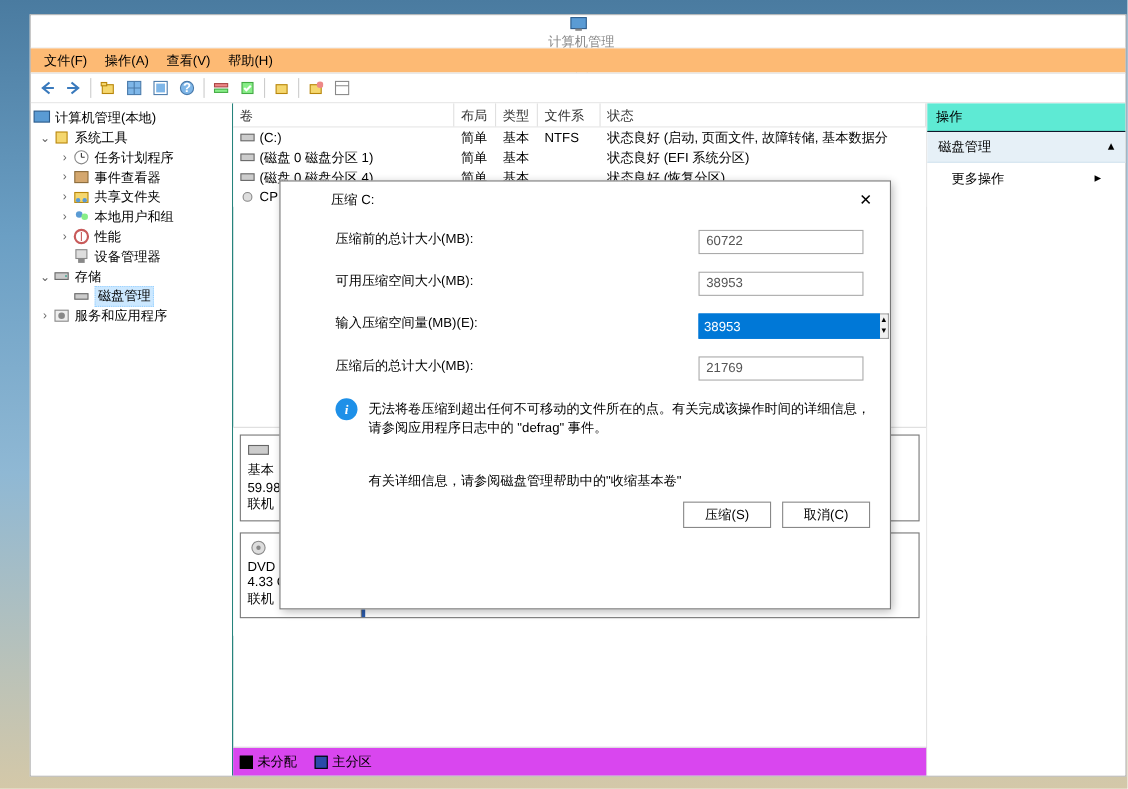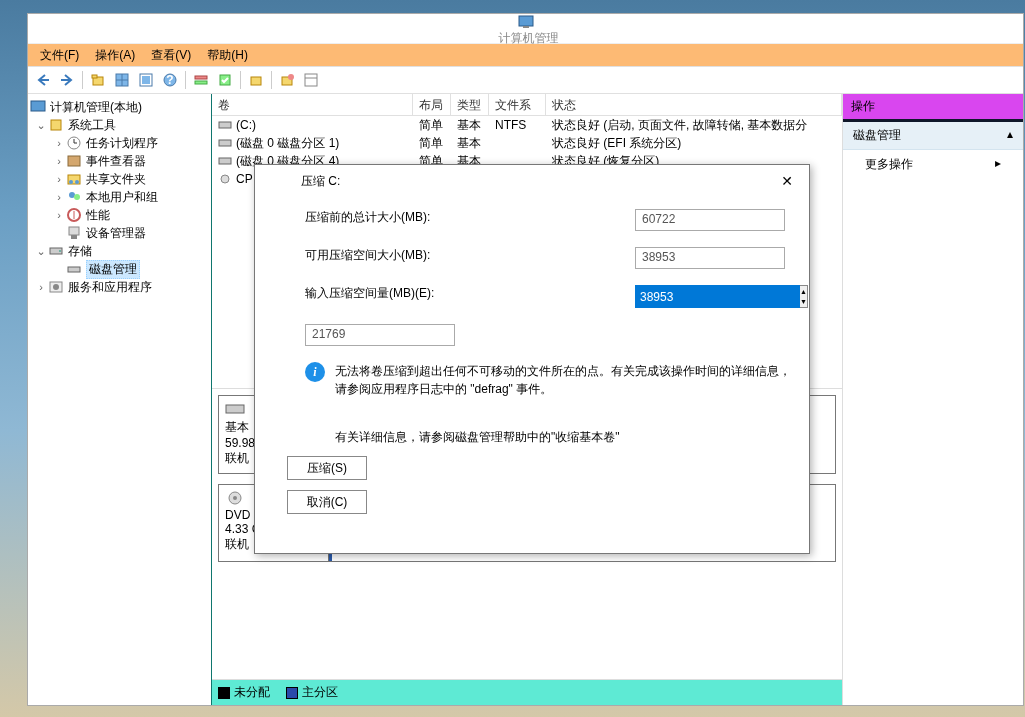--- a/index.html
+++ b/index.html
@@ -24,44 +24,44 @@
 .middle-panel { flex: 1; display: flex; flex-direction: column; border-right: 1px solid #ddd; }
 .vol-header { display: flex; background: #fff; border-bottom: 1px solid #e0e0e0; height: 22px; }
 .vol-header > div { border-right: 1px solid #e0e0e0; padding: 3px 6px; color: #333; }
 .vol-list { background: #fff; }
 .vol-row { display: flex; height: 18px; align-items: center; }
 .vol-row > div { padding: 1px 6px; white-space: nowrap; overflow: hidden; }
 .vol-row .dic { width: 14px; height: 12px; margin-right: 4px; display: inline-block; }
 .disk-section { background: #fff; padding: 6px; border-top: 1px solid #ddd; margin-top: 200px; }
 .disk-block { display: flex; margin-bottom: 10px; border: 1px solid #777; background: #fff; }
 .disk-label { width: 110px; padding: 6px; border-right: 1px solid #777; font-size: 12px; }
-.legend { display: flex; gap: 16px; padding: 4px 6px; background: #5eead4; border-top: 1px solid #ddd; }
+.legend { display: flex; gap: 16px; padding: 4px 6px; background: #d946ef; border-top: 1px solid #ddd; }
 .legend-item { display: flex; align-items: center; gap: 4px; }
 .legend-sw { width: 12px; height: 12px; border: 1px solid #000; }
 .action-panel { width: 180px; background: #fff; }
-.action-header { background: #d946ef; border-bottom: 3px solid #0f172a; padding: 4px 8px; }
+.action-header { background: #5eead4; border-bottom: 1px solid #0f172a; padding: 4px 8px; }
 .action-blue { background: #e6f0f7; padding: 5px 10px; display: flex; justify-content: space-between; border-bottom: 1px solid #d4e4ef; }
 .action-item { padding: 6px 22px; display: flex; justify-content: space-between; align-items: flex-start; }
 .dialog { position: absolute; left: 254px; top: 164px; width: 556px; height: 390px; background: #fff; border: 1px solid #777; box-shadow: 2px 2px 8px rgba(0,0,0,0.3); padding-left: 32px; }
 .dlg-title { height: 32px; display: flex; align-items: center; padding: 0 8px 0 14px; }
 .dlg-title span { flex: 1; }
 .dlg-close { width: 28px; height: 24px; display: flex; align-items: center; justify-content: center; font-size: 14px; }
 .dlg-body { padding: 12px 18px 10px 18px; }
 .dlg-row { display: flex; align-items: flex-start; margin-bottom: 16px; }
 .dlg-row label { width: 330px; }
 .dlg-field { width: 150px; height: 22px; border: 1px solid #888; padding: 2px 6px; background: #fff; }
 .dlg-field.ro { border: 1px solid #aaa; color: #555; }
 .spinbox { display: flex; width: 150px; }
 .spinbox input { flex: 1; height: 23px; border: 1px solid #0078d7; background: #0078d7; color: #fff; padding: 2px 4px; outline: none; }
 .spinbox .sp-btns { width: 16px; border: 1px solid #888; border-left: none; display: flex; flex-direction: column; }
 .spinbox .sp-btns div { flex: 1; display: flex; align-items: center; justify-content: center; font-size: 7px; background: #f0f0f0; }
 .dlg-info { display: flex; gap: 10px; margin: 6px 0 30px 0; }
 .dlg-info-icon { width: 20px; height: 20px; border-radius: 50%; background: #1e90e8; color: #fff; display: flex; align-items: center; justify-content: center; font-weight: bold; font-style: italic; font-family: serif; flex-shrink: 0; }
 .dlg-info-text { line-height: 1.5; }
-.dlg-footer { display: flex; justify-content: flex-end; gap: 10px; padding: 0 18px 14px 0; flex-direction: column; }
+.dlg-footer { display: flex; justify-content: flex-end; gap: 10px; padding: 0 18px 14px 0; }
 .dlg-btn { width: 80px; height: 24px; border: 1px solid #888; background: #fff; display: flex; align-items: center; justify-content: center; }
 </style>
 </head>
 <body>
 
 <div class="window">
   <div class="titlebar">
     <span class="titlebar-icon">
       <svg width="16" height="16">
           <rect x="1" y="2" width="14" height="10" fill="#5a9bd4" stroke="#2a5a8a"></rect>
@@ -396,20 +396,21 @@
       <label>输入压缩空间量(MB)(E):</label>
       <div class="spinbox">
         <input type="text" value="38953" style="">
         <div class="sp-btns">
             <div>▲</div>
             <div>▼</div>
           </div>
       </div>
     </div>
     <div class="dlg-row">
+      <label>压缩后的总计大小(MB):</label>
       <div class="dlg-field ro">21769</div>
     </div>
     <div class="dlg-info">
       <div class="dlg-info-icon">i</div>
       <div class="dlg-info-text">无法将卷压缩到超出任何不可移动的文件所在的点。有关完成该操作时间的详细信息，请参阅应用程序日志中的 "defrag" 事件。</div>
     </div>
     <div class="dlg-info-text" style="margin-left:30px">有关详细信息，请参阅磁盘管理帮助中的"收缩基本卷"</div>
   </div>
   <div class="dlg-footer">
     <div class="dlg-btn">压缩(S)</div>

